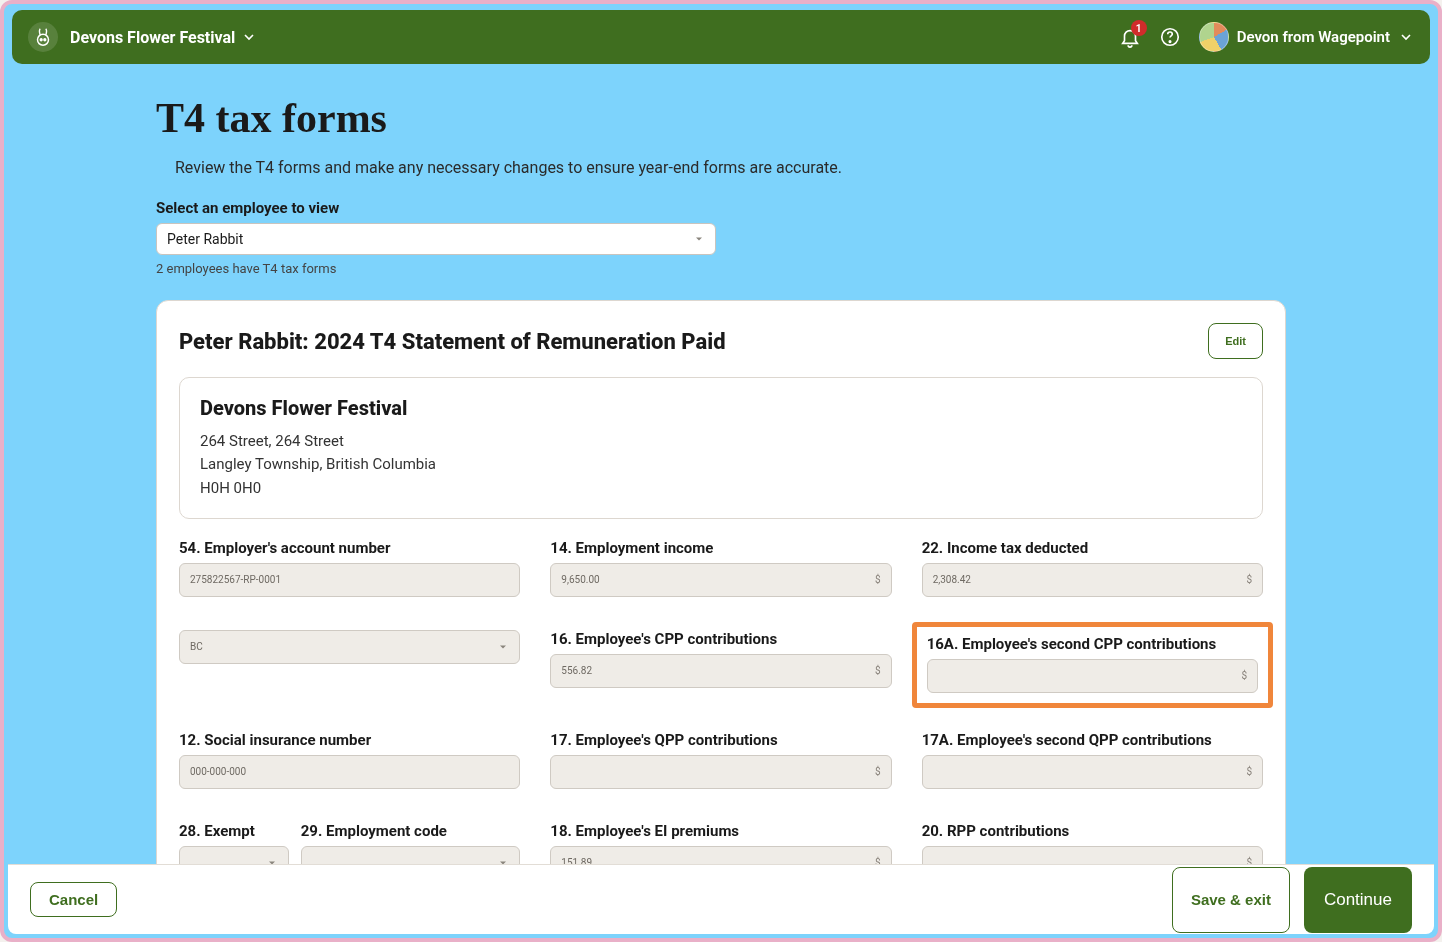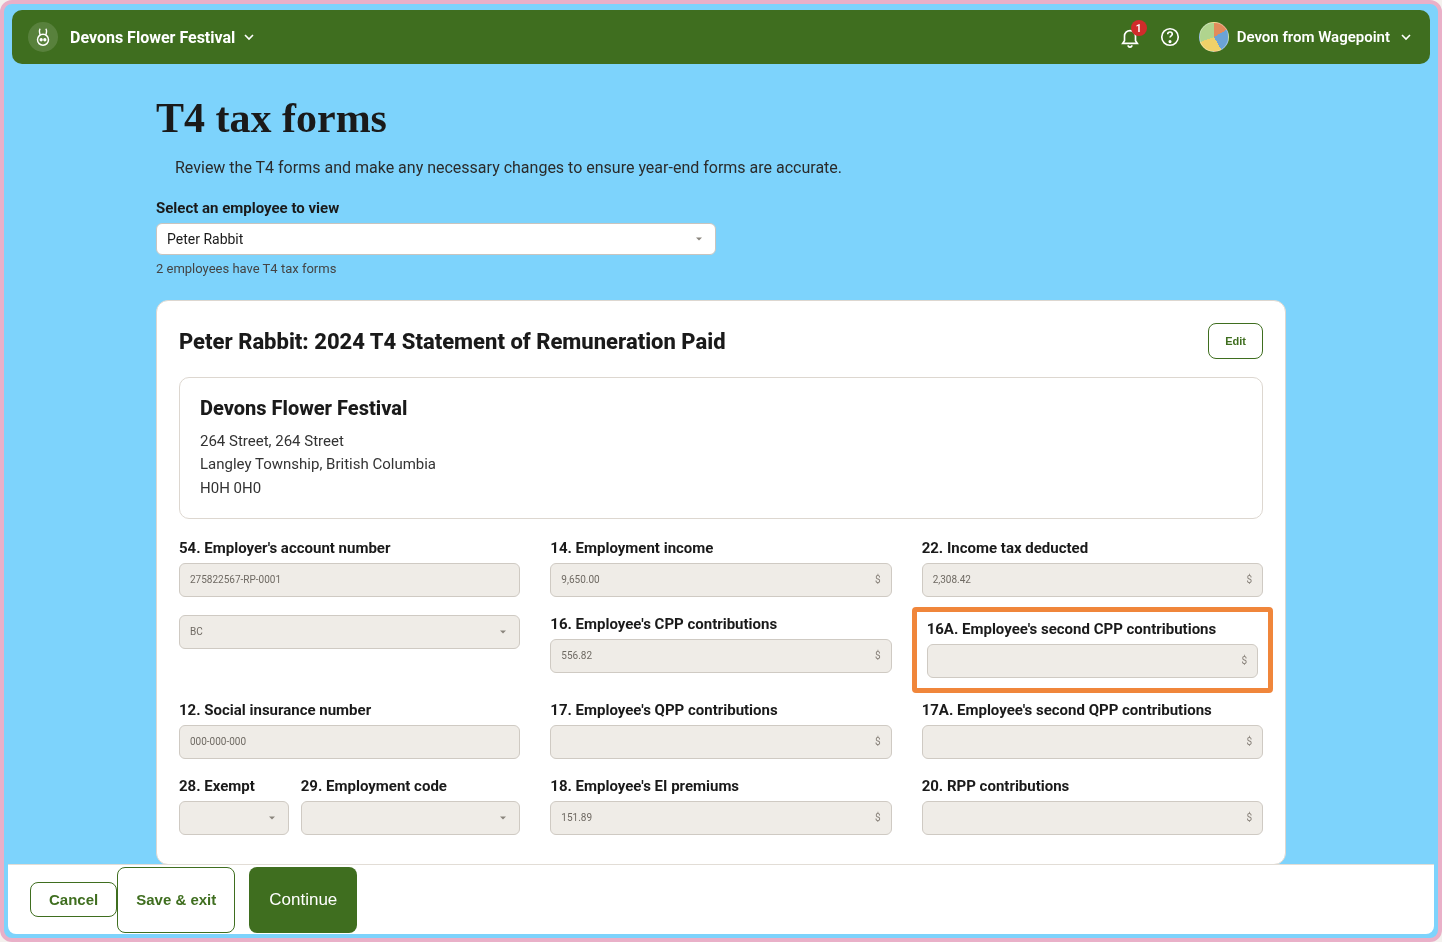--- a/index.html
+++ b/index.html
@@ -103,21 +103,21 @@
   .address-box {
     border: 1px solid #ddd7d0; border-radius: 10px;
     padding: 18px 20px; margin-bottom: 20px;
   }
   .addr-company { font-size: 20px; font-weight: 800; margin-bottom: 10px; }
   .addr-line { font-size: 15px; color:#333; line-height: 1.55; }
 
   .grid {
     display: grid;
     grid-template-columns: repeat(3, 1fr);
-    gap: 18px 30px;
+    gap: 33px 30px;
     padding-bottom: 29px;
   }
   .field {}
   .field-label { font-size: 15px; font-weight: 700; margin-bottom: 6px; }
   .field-input {
     height: 34px; width: 100%;
     border: 1px solid #cfcac3;
     background: #efece7;
     border-radius: 6px;
     display:flex;align-items:center;
@@ -137,21 +137,21 @@
     border-radius: 4px;
     padding: 8px 10px 10px 10px;
     margin: -8px -10px -10px -10px;
   }
 
   
   .footer {
     position: absolute; left: 4px; right: 4px; bottom: 4px;
     height: 70px; background: #fff;
     border-top: 1px solid #e2ddd6;
-    display:flex;align-items:center;
+    display:flex;align-items:center;justify-content:space-between;
     padding: 0 22px;
     border-radius: 0 0 8px 8px;
   }
   .btn-outline {
     border: 1.5px solid #3f6e1f; color:#3f6e1f; background:#fff;
     padding: 8px 18px; border-radius: 8px; font-size:15px; font-weight:600; cursor:pointer;
   }
   .btn-solid {
     border: none; background:#3f6e1f; color:#fff;
     padding: 23px 20px; border-radius: 8px; font-size:17px; font-weight:400; cursor:pointer;

